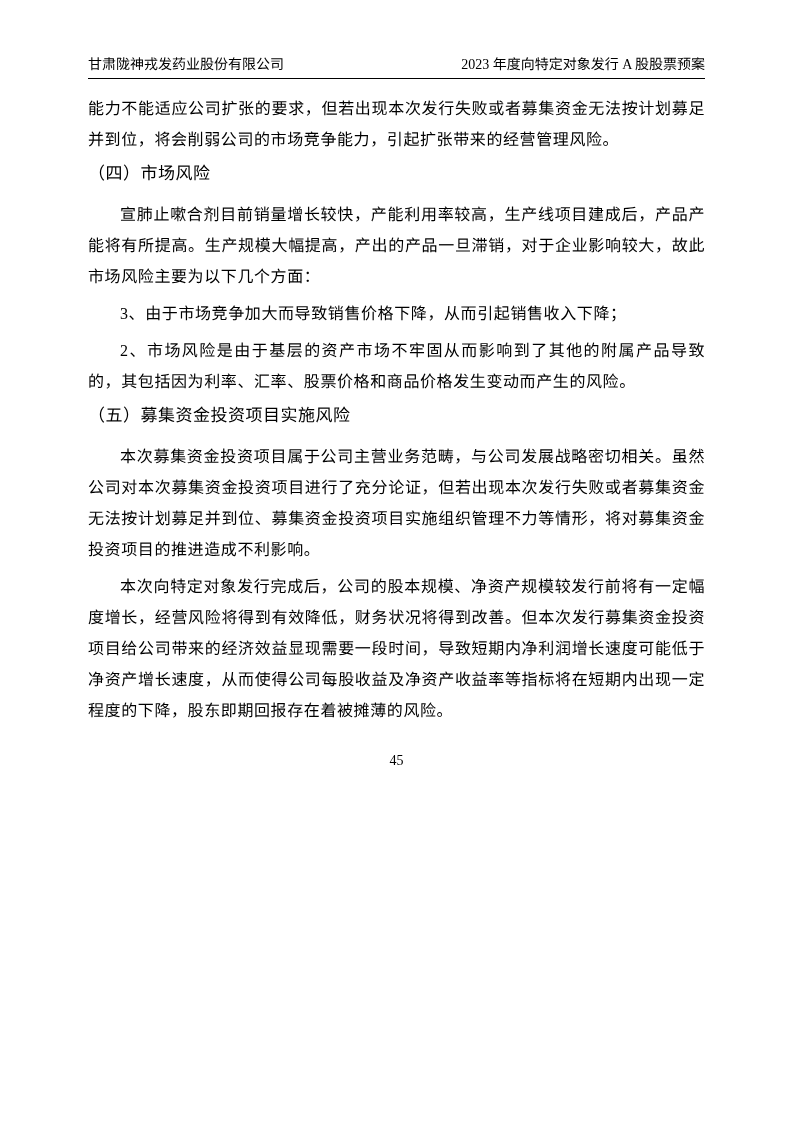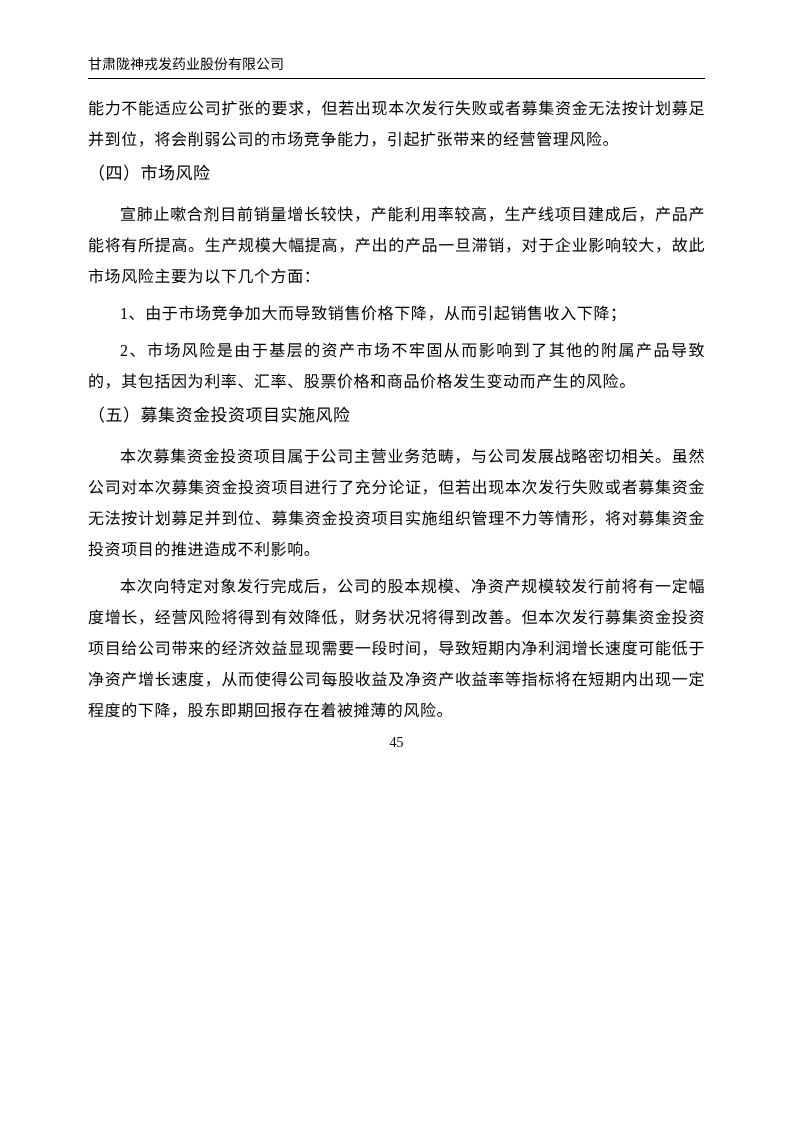--- a/index.html
+++ b/index.html
@@ -49,43 +49,44 @@
   .doc-body h3 {
     font-family: "Liberation Sans", "DejaVu Sans", sans-serif;
     font-weight: normal;
     font-size: 17px;
     line-height: 22px;
     letter-spacing: 0.5px;
     margin: 8px 0 14px 0;
     text-indent: 0;
   }
   .page-footer {
-    margin-top: 8px;
+    margin-top: 26px;
     text-align: center;
     font-size: 14px;
     line-height: 18px;
   }
 </style>
 </head>
 <body>
 
 <div class="page">
 
   <header class="page-header">
     <span class="hdr-left">甘肃陇神戎发药业股份有限公司</span>
+    <span class="hdr-right">2023 年度向特定对象发行 A 股股票预案</span>
   </header>
 
   <main class="doc-body">
     <p class="no-indent">能力不能适应公司扩张的要求，但若出现本次发行失败或者募集资金无法按计划募足并到位，将会削弱公司的市场竞争能力，引起扩张带来的经营管理风险。</p>
 
     <h3>（四）市场风险</h3>
 
     <p>宣肺止嗽合剂目前销量增长较快，产能利用率较高，生产线项目建成后，产品产能将有所提高。生产规模大幅提高，产出的产品一旦滞销，对于企业影响较大，故此市场风险主要为以下几个方面：</p>
 
-    <p>1、由于市场竞争加大而导致销售价格下降，从而引起销售收入下降；</p>
+    <p>3、由于市场竞争加大而导致销售价格下降，从而引起销售收入下降；</p>
 
 
     <p>2、市场风险是由于基层的资产市场不牢固从而影响到了其他的附属产品导致的，其包括因为利率、汇率、股票价格和商品价格发生变动而产生的风险。</p>
 
     <h3>（五）募集资金投资项目实施风险</h3>
 
     <p>本次募集资金投资项目属于公司主营业务范畴，与公司发展战略密切相关。虽然公司对本次募集资金投资项目进行了充分论证，但若出现本次发行失败或者募集资金无法按计划募足并到位、募集资金投资项目实施组织管理不力等情形，将对募集资金投资项目的推进造成不利影响。</p>
 
 
 

